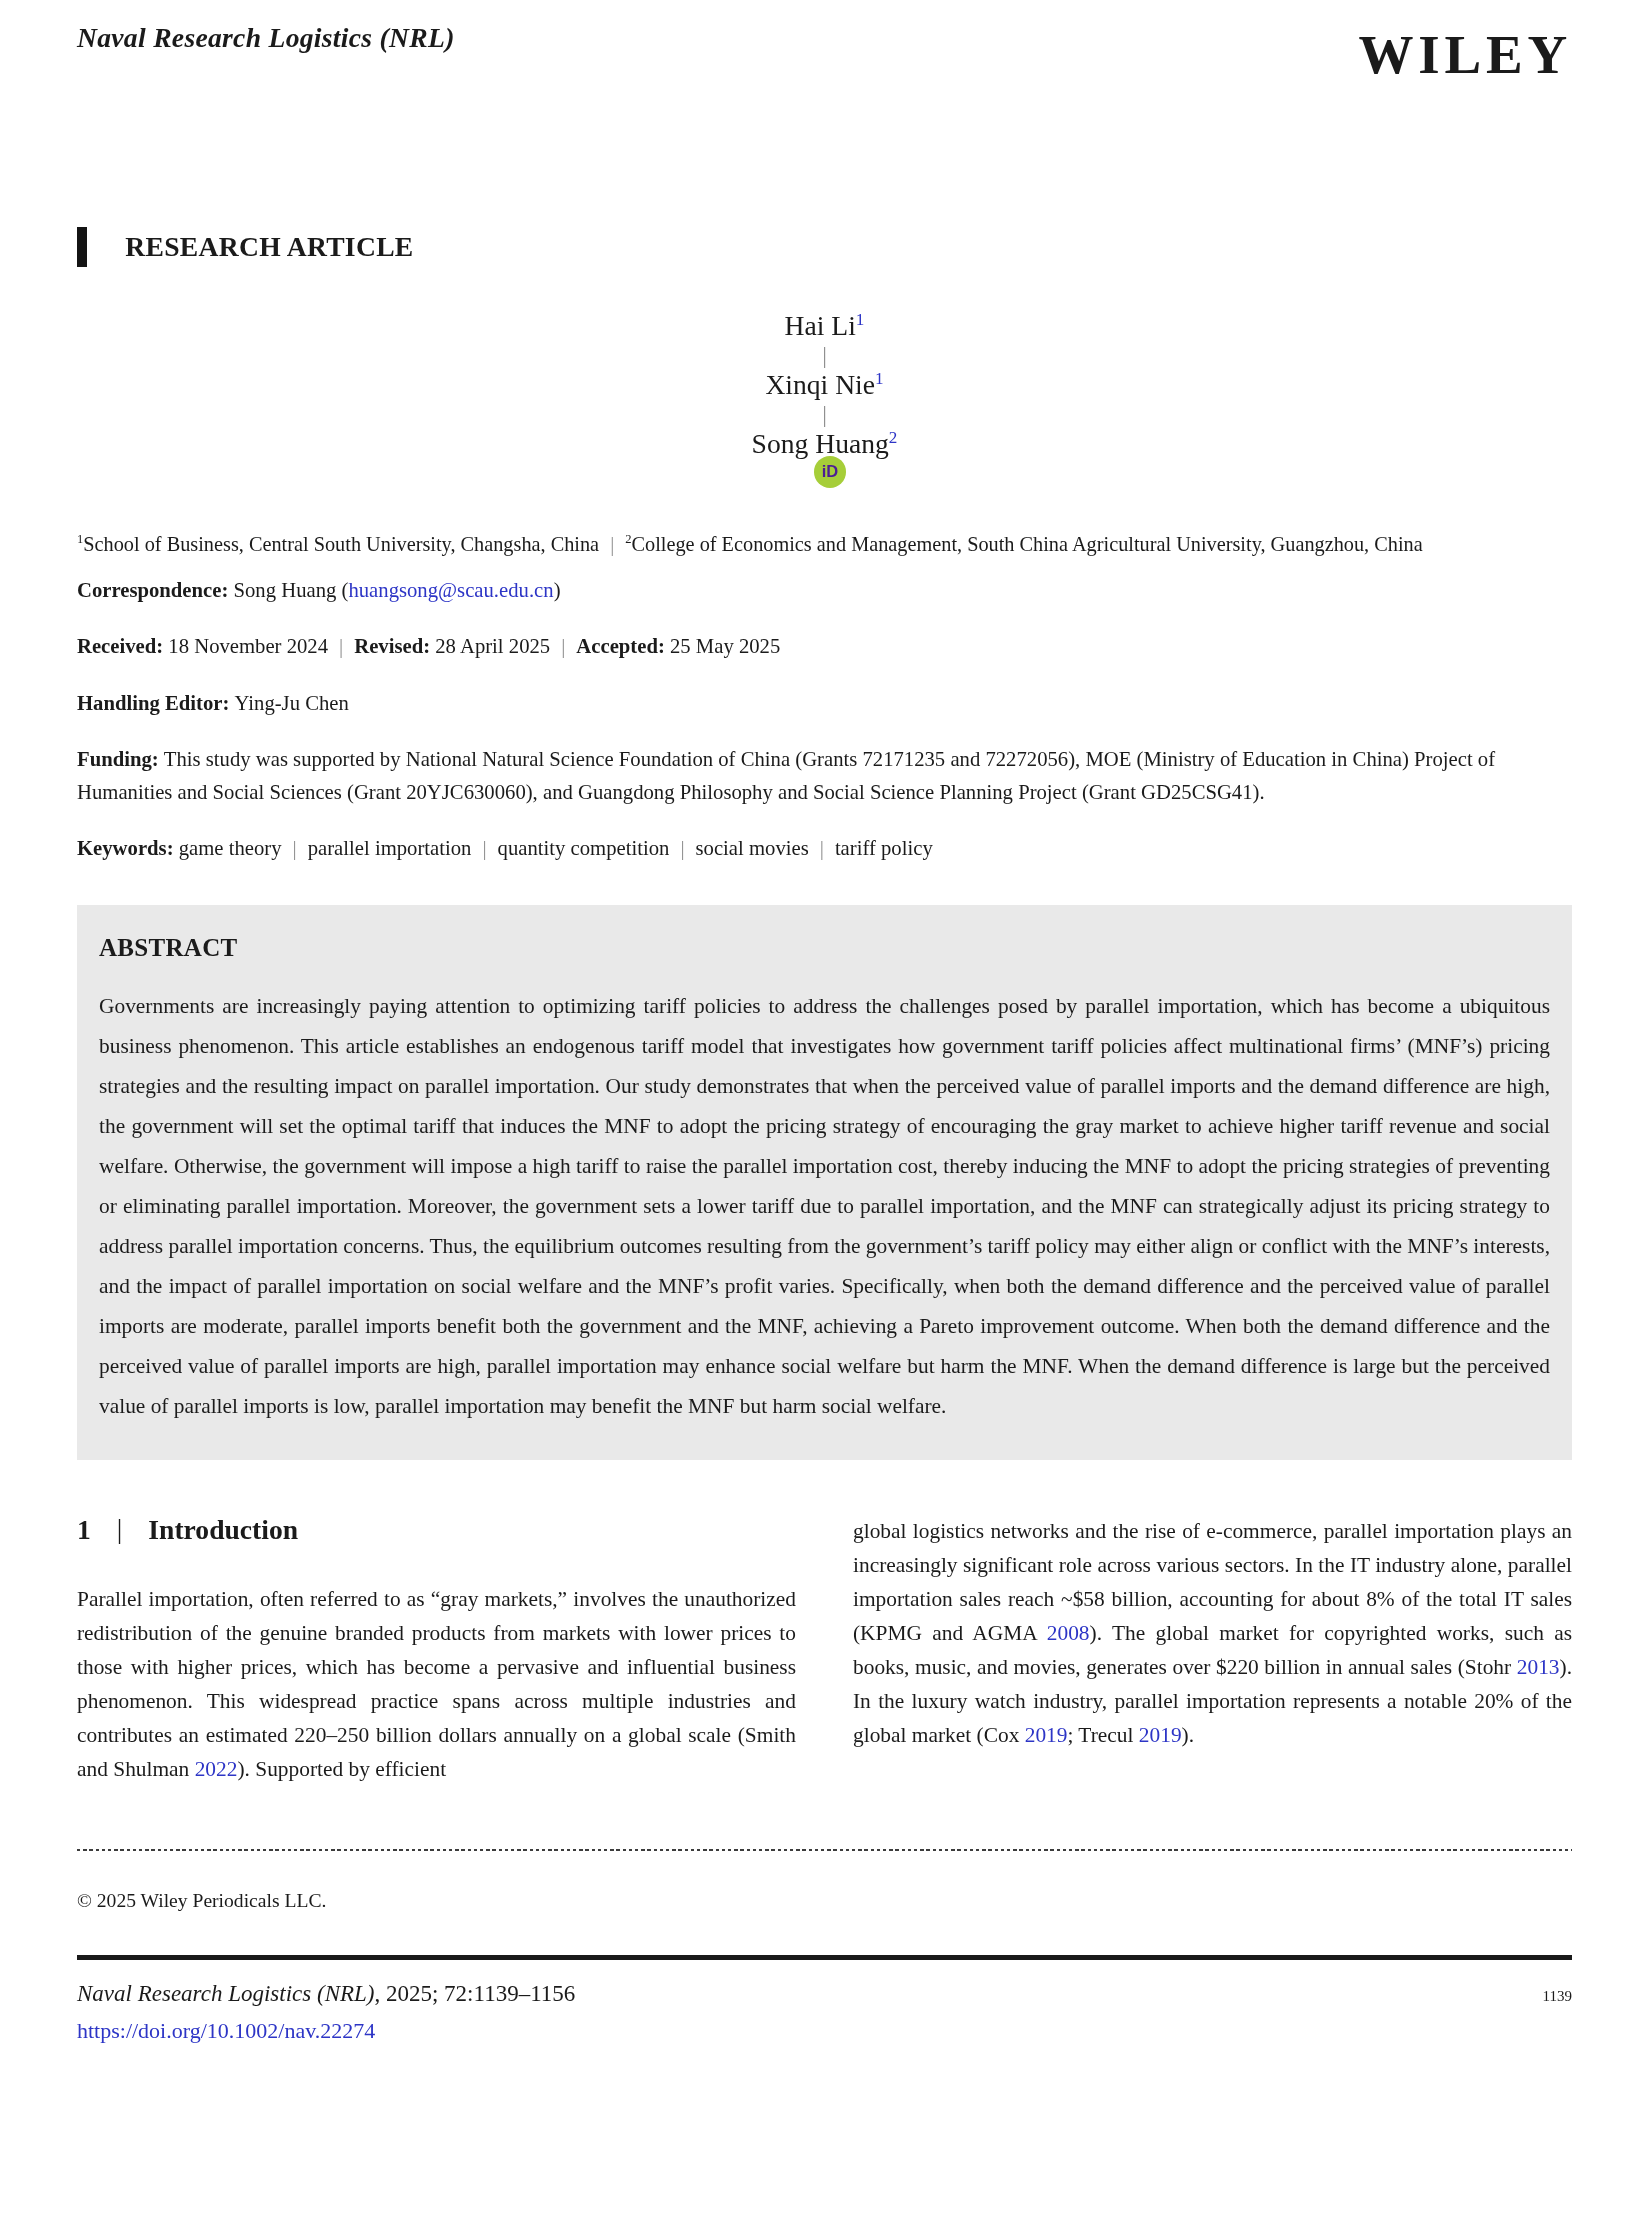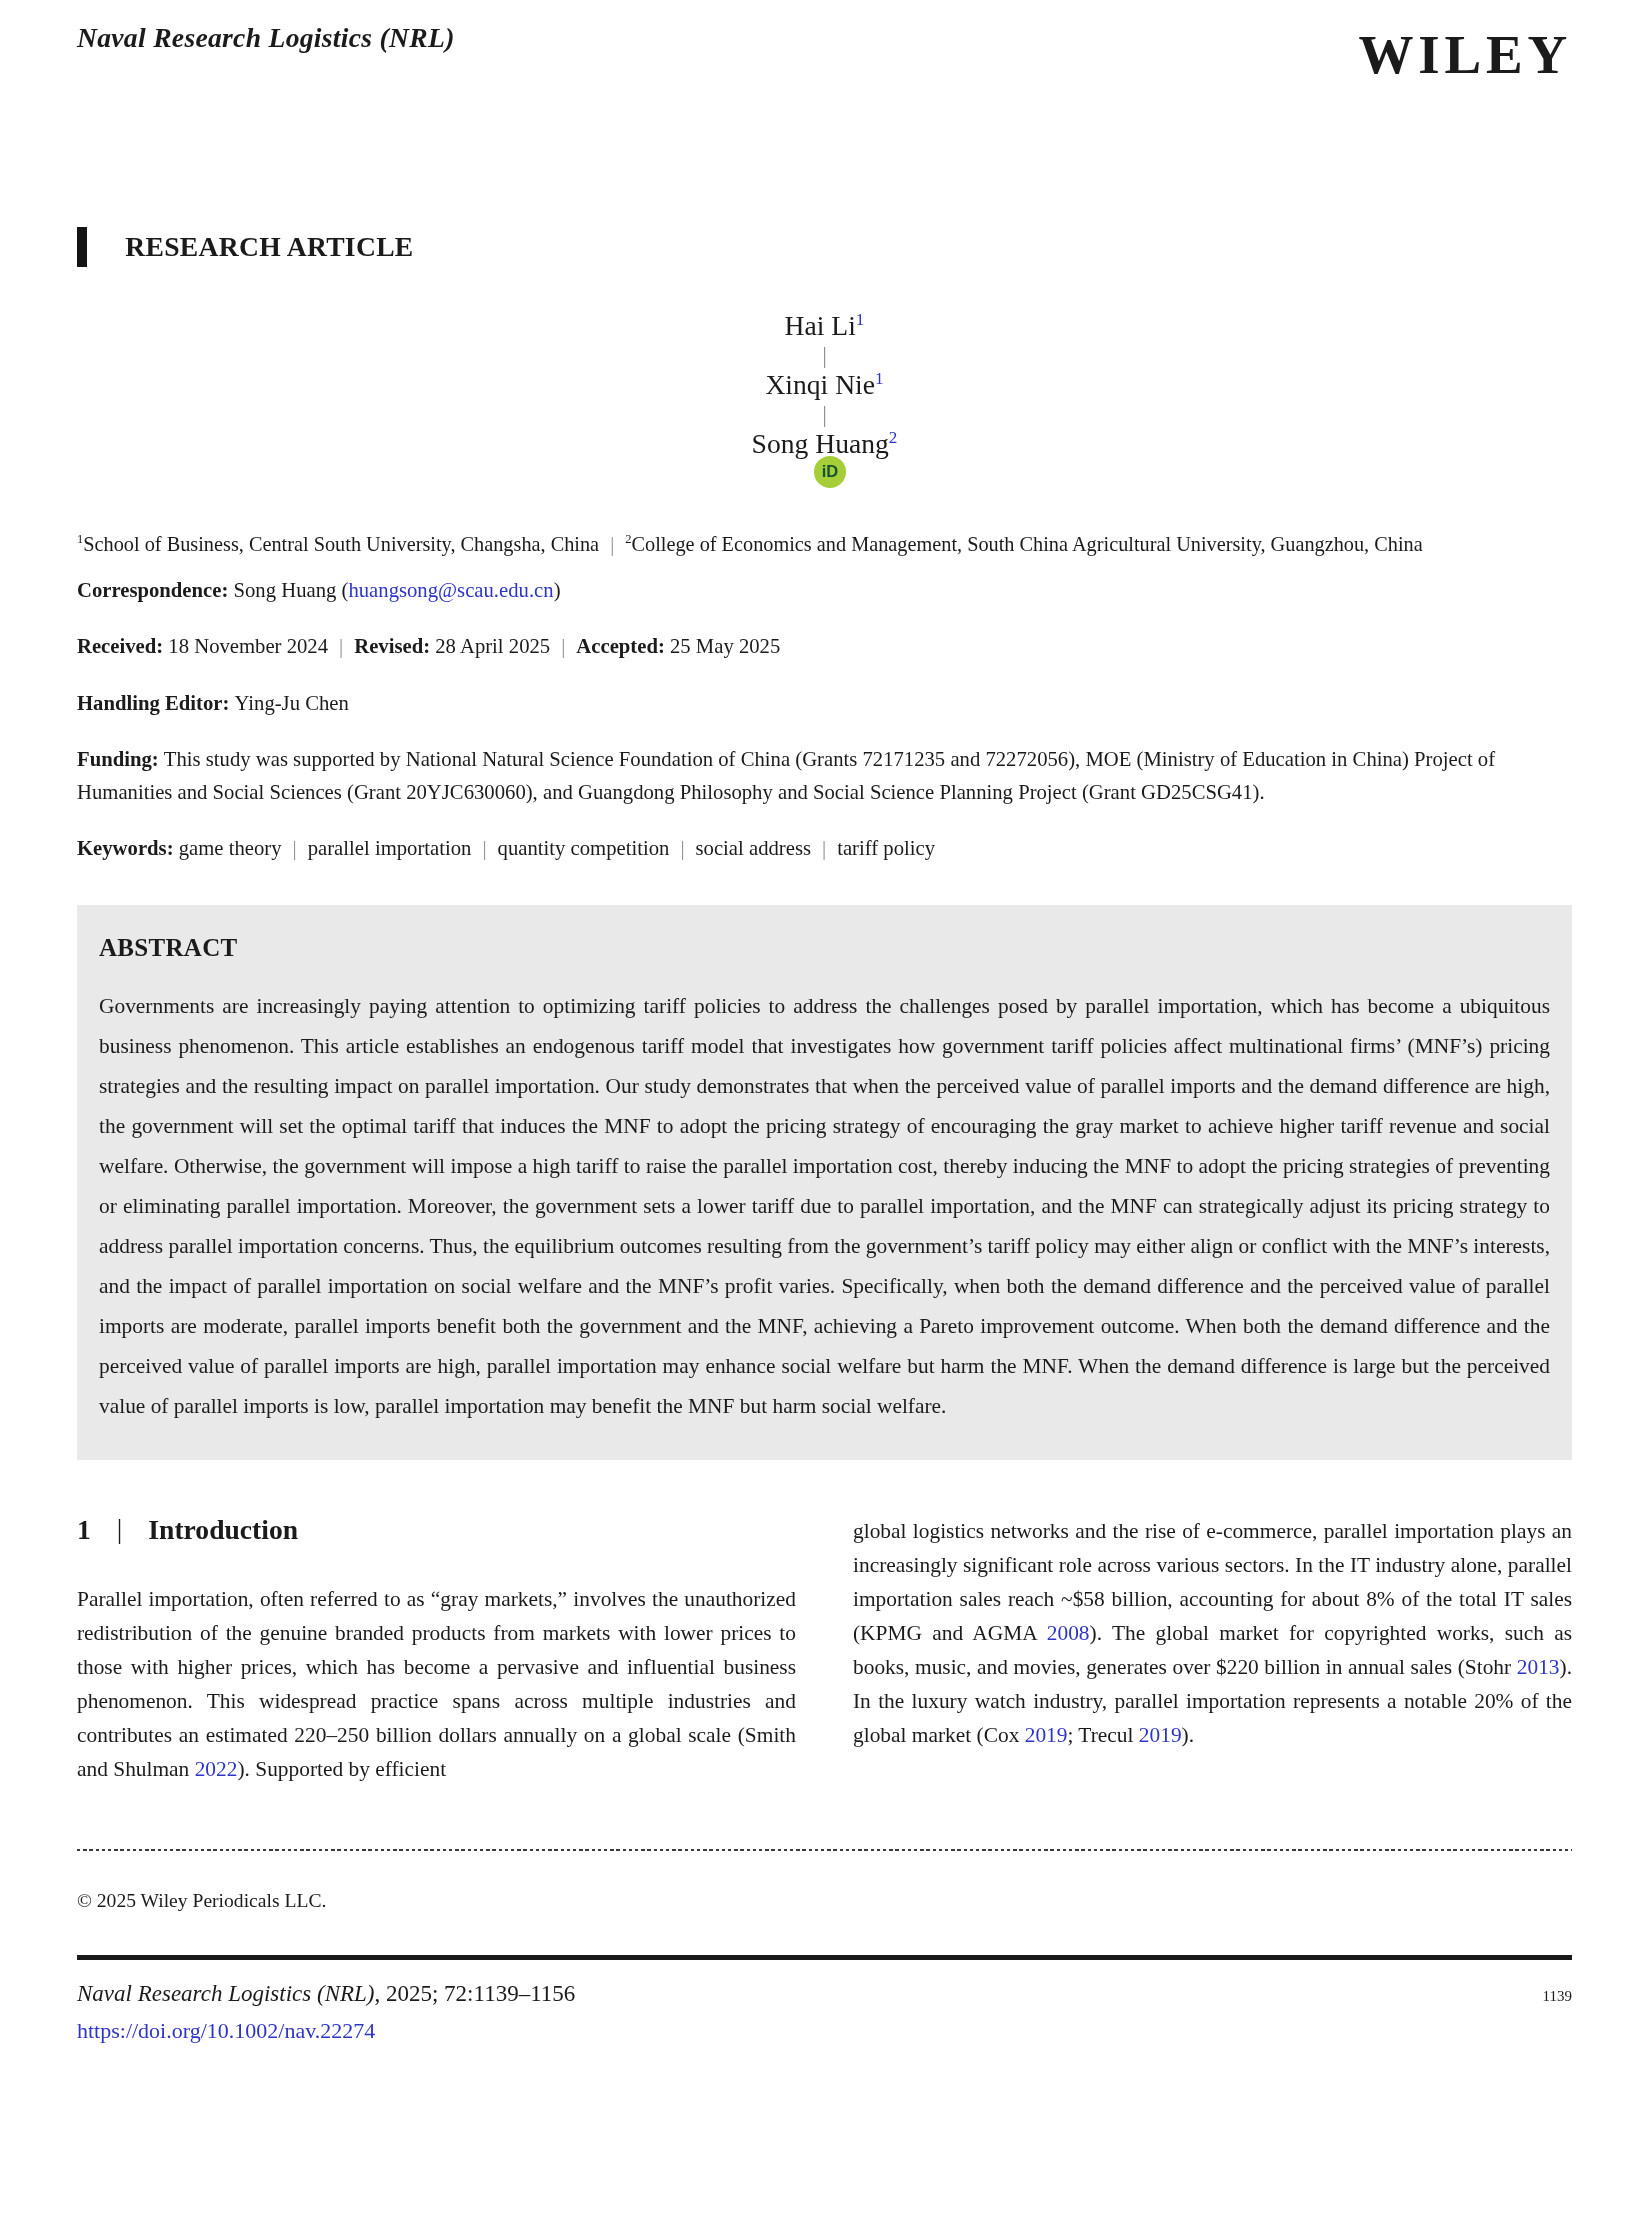--- a/index.html
+++ b/index.html
@@ -31,21 +31,21 @@
   
   .title{margin:68px 0 0;font-size:46px;line-height:57px;font-weight:bold;letter-spacing:0.2px;}
 
   
   .authors{margin-top:43px;font-size:27.6px;display:flex;align-items:center;flex-direction:column;}
   .authors sup{font-size:62%;line-height:0;color:var(--link);}
   .author-sep{color:var(--sep);margin:0 13.8px;font-size:23.4px;}
   .orcid-badge{
     display:inline-flex;align-items:center;justify-content:center;
     width:32px;height:32px;border-radius:50%;background:var(--orcid);
-    color:#14532d;font-family:"Liberation Sans","DejaVu Sans",sans-serif;
+    color:#4c1d95;font-family:"Liberation Sans","DejaVu Sans",sans-serif;
     font-weight:bold;font-size:16.5px;margin-left:11px;transform:translateY(-4.1px);
   }
 
   
   .aff{margin-top:33px;font-size:20.3px;line-height:39px;}
   .meta{margin-top:23.4px;font-size:20.7px;line-height:33px;}
   .meta.first{margin-top:10px;}
   sup{font-size:62%;line-height:0;}
   .bold{font-weight:bold;}
   .italic{font-style:italic;}
@@ -101,21 +101,21 @@
   <div class="aff"><sup>1</sup><span>School of Business, Central South University, Changsha, China</span><span class="sep">|</span><sup>2</sup><span>College of Economics and Management, South China Agricultural University, Guangzhou, China</span></div>
 
   <div class="meta first"><span class="bold">Correspondence: </span><span>Song Huang (</span><span class="link">huangsong@scau.edu.cn</span><span>)</span></div>
 
   <div class="meta"><span class="bold">Received: </span><span>18 November 2024</span><span class="sep">|</span><span class="bold">Revised: </span><span>28 April 2025</span><span class="sep">|</span><span class="bold">Accepted: </span><span>25 May 2025</span></div>
 
   <div class="meta"><span class="bold">Handling Editor: </span><span>Ying-Ju Chen</span></div>
 
   <div class="meta"><span class="bold">Funding: </span><span>This study was supported by National Natural Science Foundation of China (Grants 72171235 and 72272056), MOE (Ministry of Education in China) Project of Humanities and Social Sciences (Grant 20YJC630060), and Guangdong Philosophy and Social Science Planning Project (Grant GD25CSG41).</span></div>
 
-  <div class="meta"><span class="bold">Keywords: </span><span>game theory</span><span class="sep">|</span><span>parallel importation</span><span class="sep">|</span><span>quantity competition</span><span class="sep">|</span><span>social address</span><span class="sep">|</span><span>tariff policy</span></div>
+  <div class="meta"><span class="bold">Keywords: </span><span>game theory</span><span class="sep">|</span><span>parallel importation</span><span class="sep">|</span><span>quantity competition</span><span class="sep">|</span><span>social movies</span><span class="sep">|</span><span>tariff policy</span></div>
 
   <div class="abstract">
     <h2 class="abstract-heading">ABSTRACT</h2>
     <p class="abstract-text">Governments are increasingly paying attention to optimizing tariff policies to address the challenges posed by parallel importation, which has become a ubiquitous business phenomenon. This article establishes an endogenous tariff model that investigates how government tariff policies affect multinational firms’ (MNF’s) pricing strategies and the resulting impact on parallel importation. Our study demonstrates that when the perceived value of parallel imports and the demand difference are high, the government will set the optimal tariff that induces the MNF to adopt the pricing strategy of encouraging the gray market to achieve higher tariff revenue and social welfare. Otherwise, the government will impose a high tariff to raise the parallel importation cost, thereby inducing the MNF to adopt the pricing strategies of preventing or eliminating parallel importation. Moreover, the government sets a lower tariff due to parallel importation, and the MNF can strategically adjust its pricing strategy to address parallel importation concerns. Thus, the equilibrium outcomes resulting from the government’s tariff policy may either align or conflict with the MNF’s interests, and the impact of parallel importation on social welfare and the MNF’s profit varies. Specifically, when both the demand difference and the perceived value of parallel imports are moderate, parallel imports benefit both the government and the MNF, achieving a Pareto improvement outcome. When both the demand difference and the perceived value of parallel imports are high, parallel importation may enhance social welfare but harm the MNF. When the demand difference is large but the perceived value of parallel imports is low, parallel importation may benefit the MNF but harm social welfare.</p>
   </div>
 
   <div class="intro">
     <div class="col">
       <h3 class="intro-heading">
         <span>1</span>

